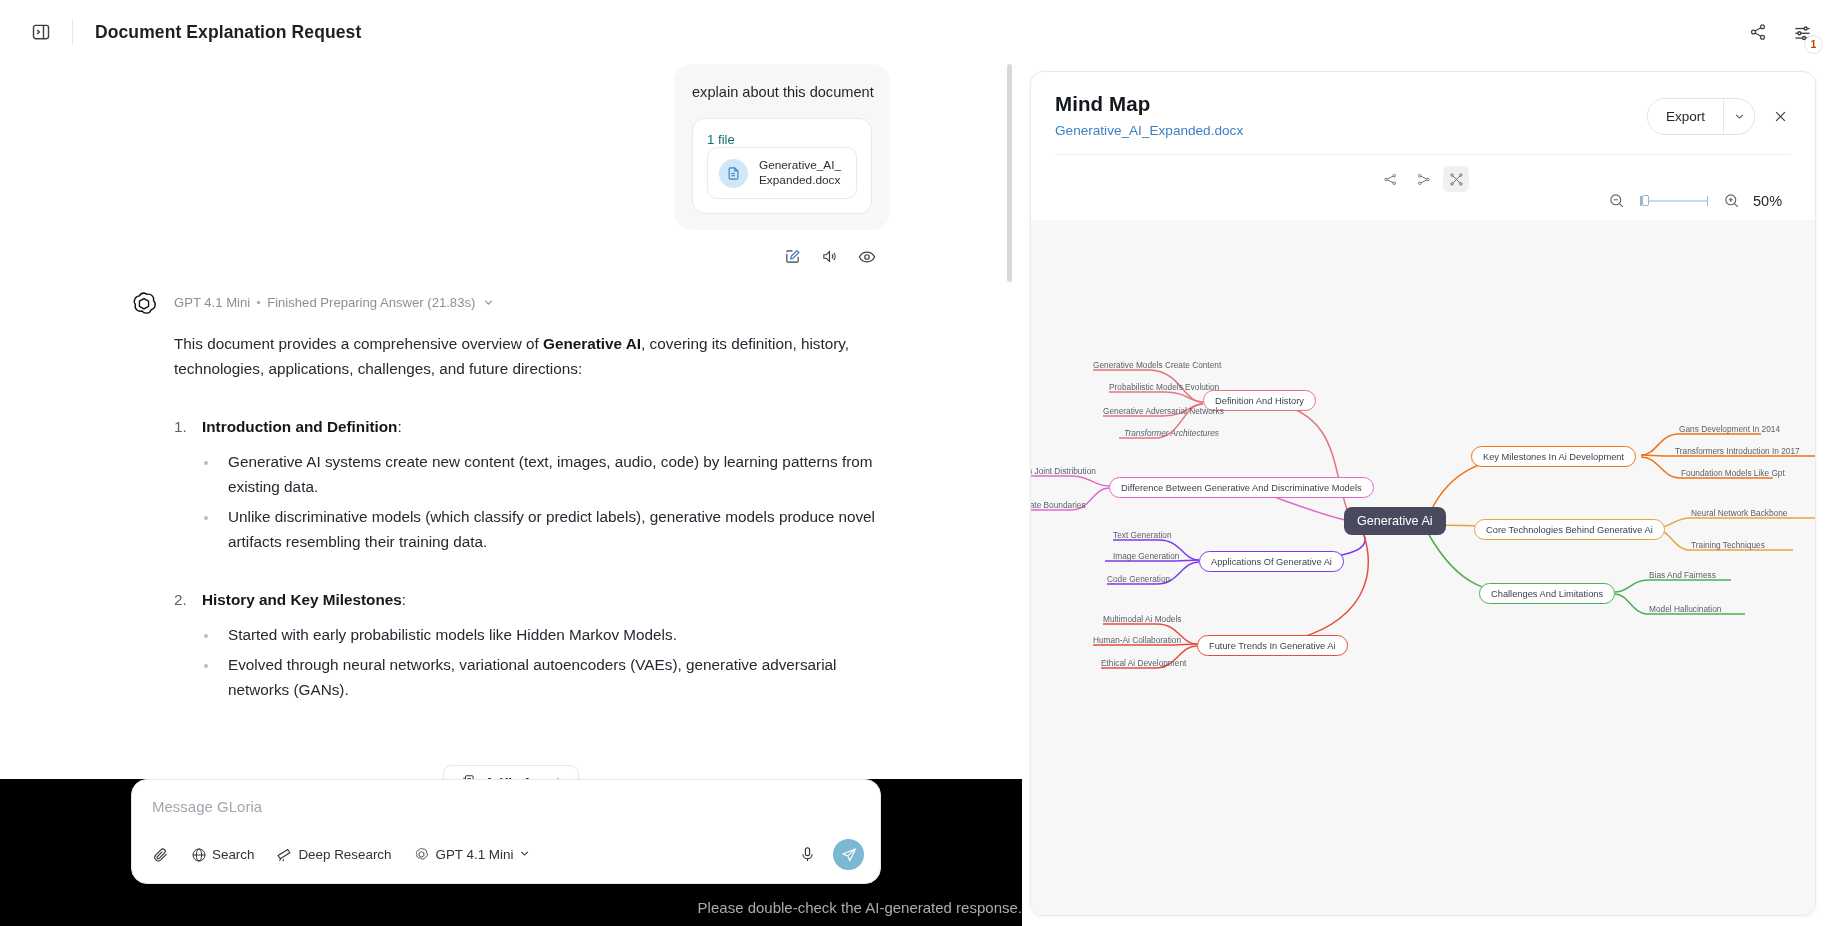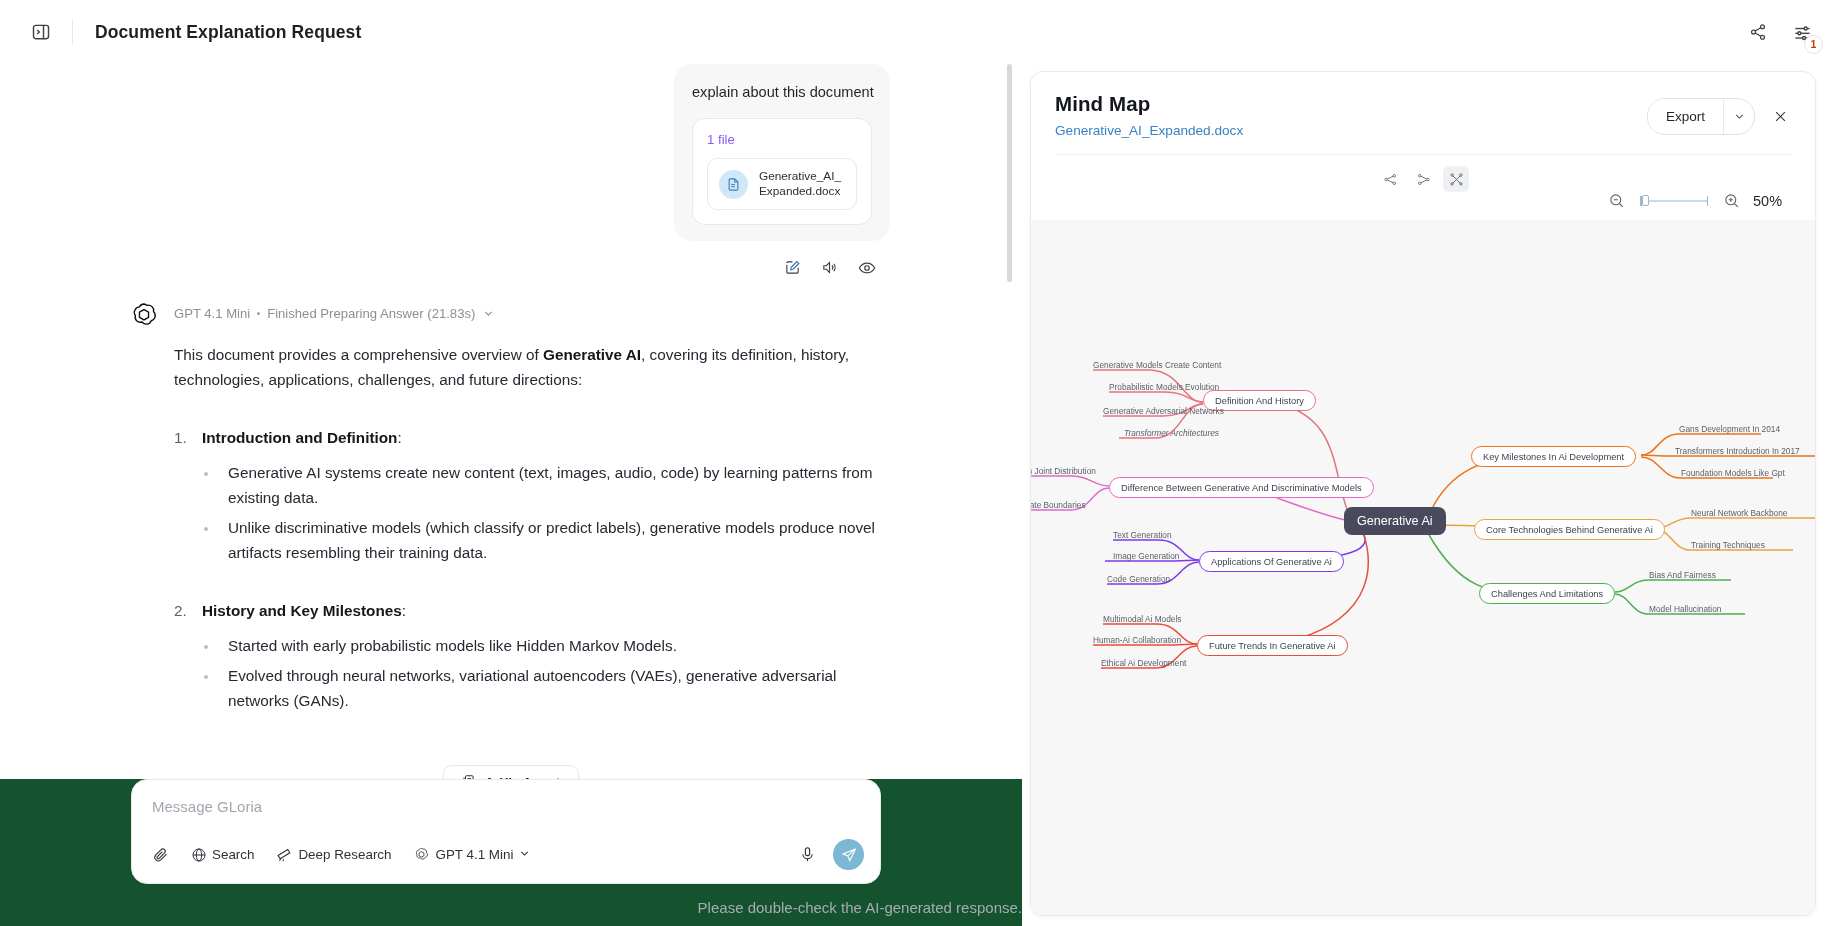--- a/index.html
+++ b/index.html
@@ -41,21 +41,21 @@
   }
   .chat-inner { width: 760px; margin: 0 auto 0 130px; padding-top: 0px; }
 
   .user-row { display: flex; justify-content: flex-end; padding-top: 0px; }
   .user-bubble {
     background: #f7f7f8; border-radius: 18px; padding: 18px 18px 16px 18px;
     width: 216px; position: relative;
   }
   .user-text { font-size: 14.6px; color: #1f2328; line-height: 1.45; margin-bottom: 15px; white-space: nowrap; }
   .file-card { border: 1px solid #e8e9ec; border-radius: 13px; background: #fff; padding: 13px 14px 14px 14px; }
-  .file-count { font-size: 13.2px; color: #8b5cf6; margin-bottom: 11px; }
+  .file-count { font-size: 13.2px; color: #0f766e; }
   .file-chip {
     border: 1px solid #e8e9ec; border-radius: 10px; background: #fff;
     display: flex; align-items: center; gap: 11px; padding: 10px 11px; cursor: pointer;
   }
   .file-ico {
     width: 29px; height: 29px; flex: 0 0 29px; border-radius: 50%;
     background: #cfe7f7; display: flex; align-items: center; justify-content: center;
   }
   .file-name { font-size: 11.8px; color: #2a2f36; line-height: 1.26; word-break: break-all; }
 
@@ -102,21 +102,21 @@
 
   .agent-pill-wrap { position: absolute; left: 0; right: 0; bottom: 126px; display: flex; justify-content: center; pointer-events: none; z-index: 4; }
   .agent-pill {
     pointer-events: auto; display: inline-flex; align-items: center; gap: 9px;
     background: #fff; border: 1px solid #e6e7ea; border-radius: 9px;
     padding: 8px 18px; font-size: 13.3px; color: #1f2328; font-weight: 600;
     box-shadow: 0 1px 2px rgba(16,24,40,.04); cursor: pointer;
   }
 
   
-  .composer-area { flex: 0 0 auto; padding: 0 0 0 0; background: #14532d; position: relative; z-index: 5; }
+  .composer-area { flex: 0 0 auto; padding: 0 0 0 0; background: #000000; position: relative; z-index: 5; }
   .composer {
     width: 750px; margin: 0 0 0 131px;
     border: 1px solid #e7e8eb; border-radius: 16px; background: #fff;
     padding: 18px 16px 13px 20px; box-shadow: 0 1px 3px rgba(16,24,40,.035);
   }
   .composer-input {
     border: none; outline: none; width: 100%; font-size: 15px; color: #1f2328;
     font-family: "Liberation Sans", sans-serif; background: transparent; padding: 0 0 24px 0;
   }
   .composer-input::placeholder { color: #a2a7ae; }

